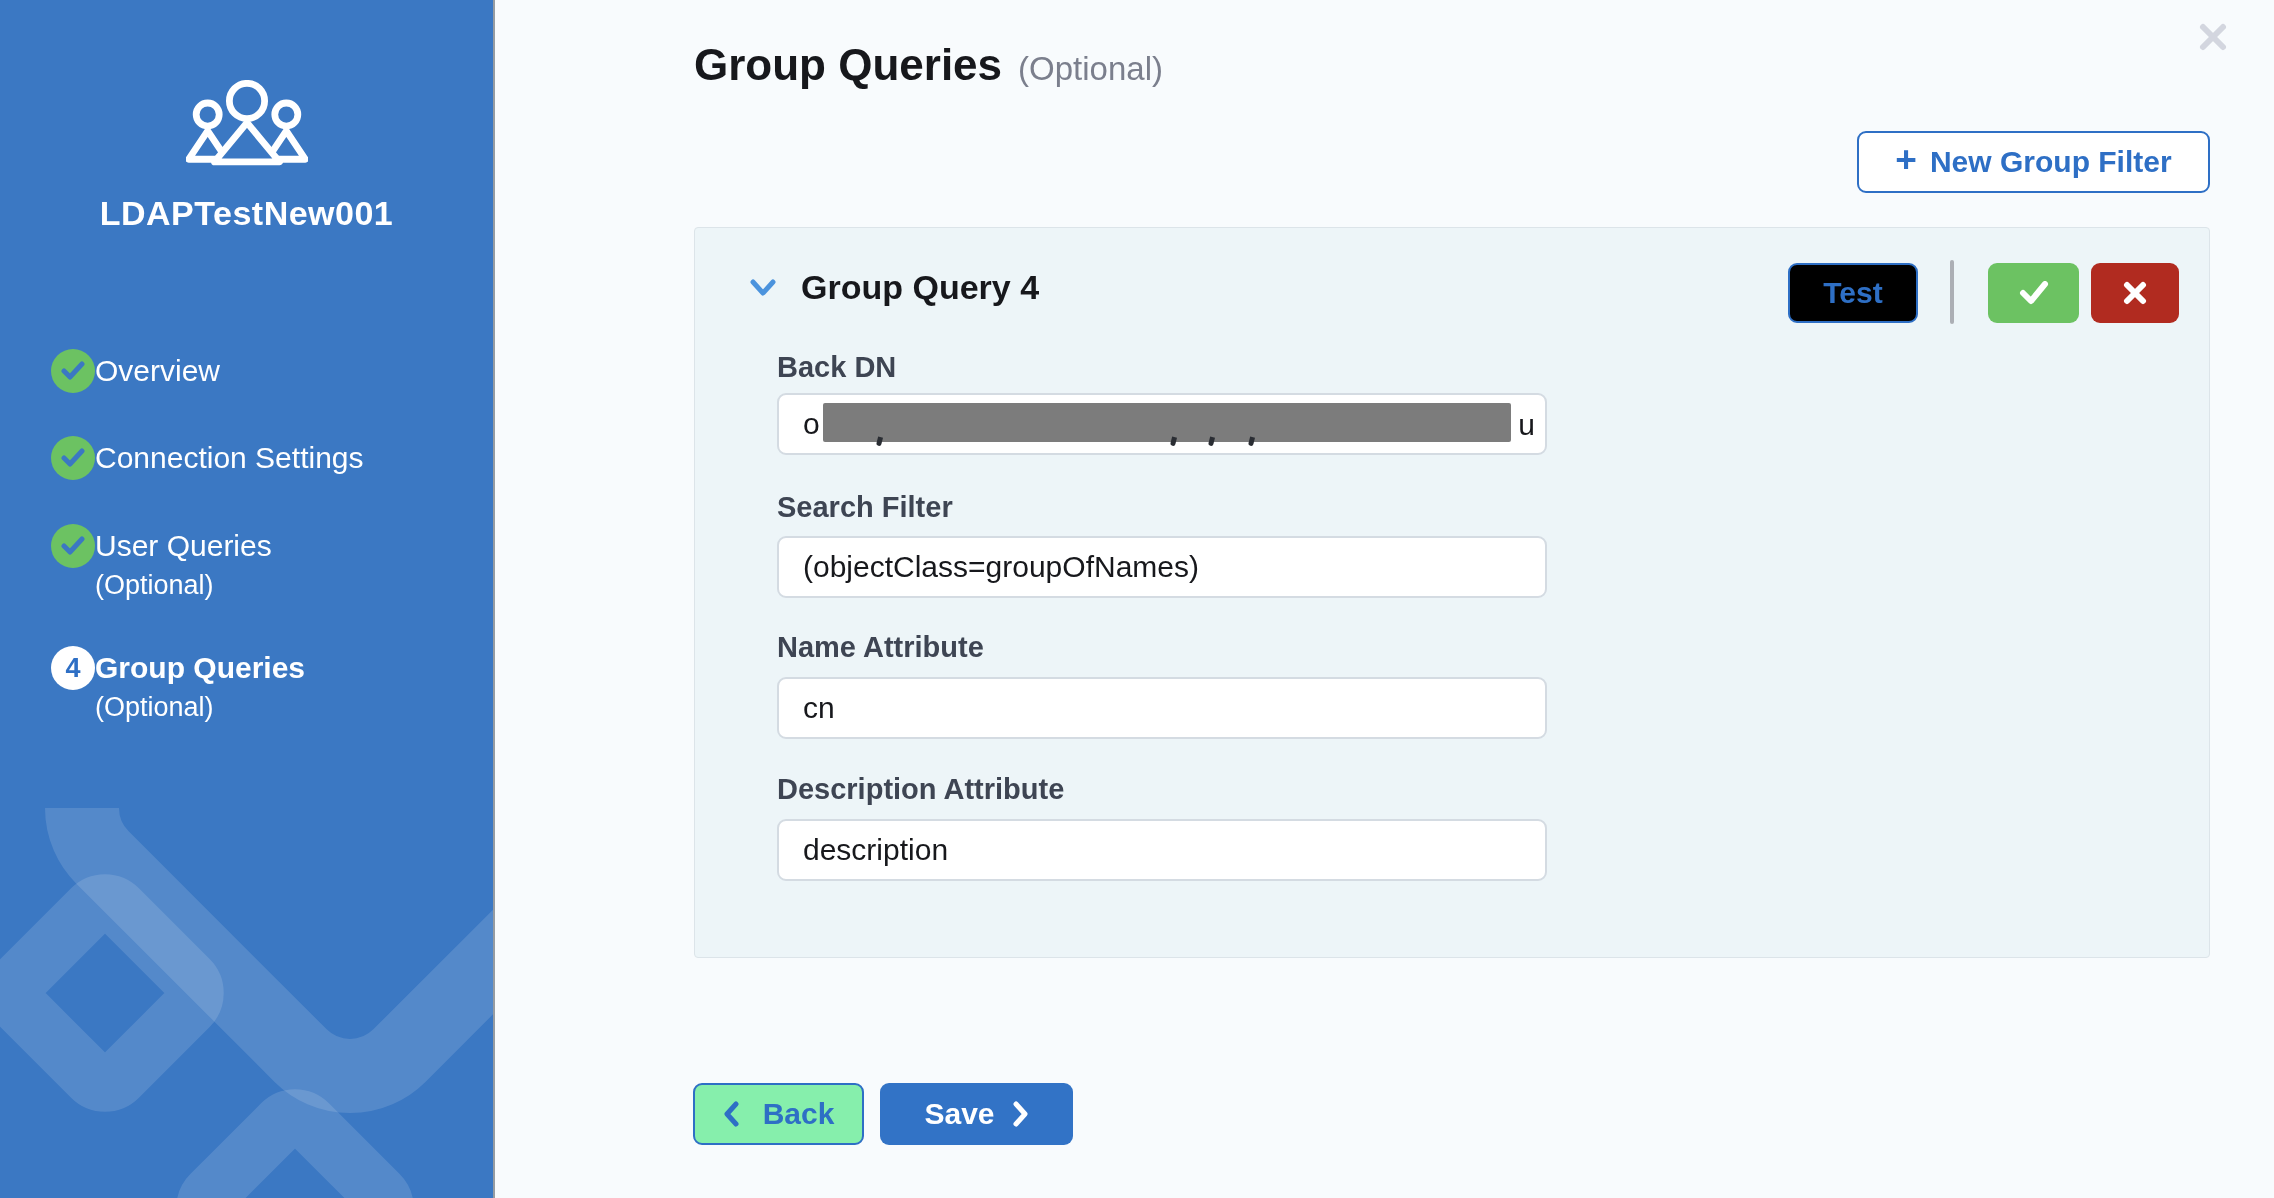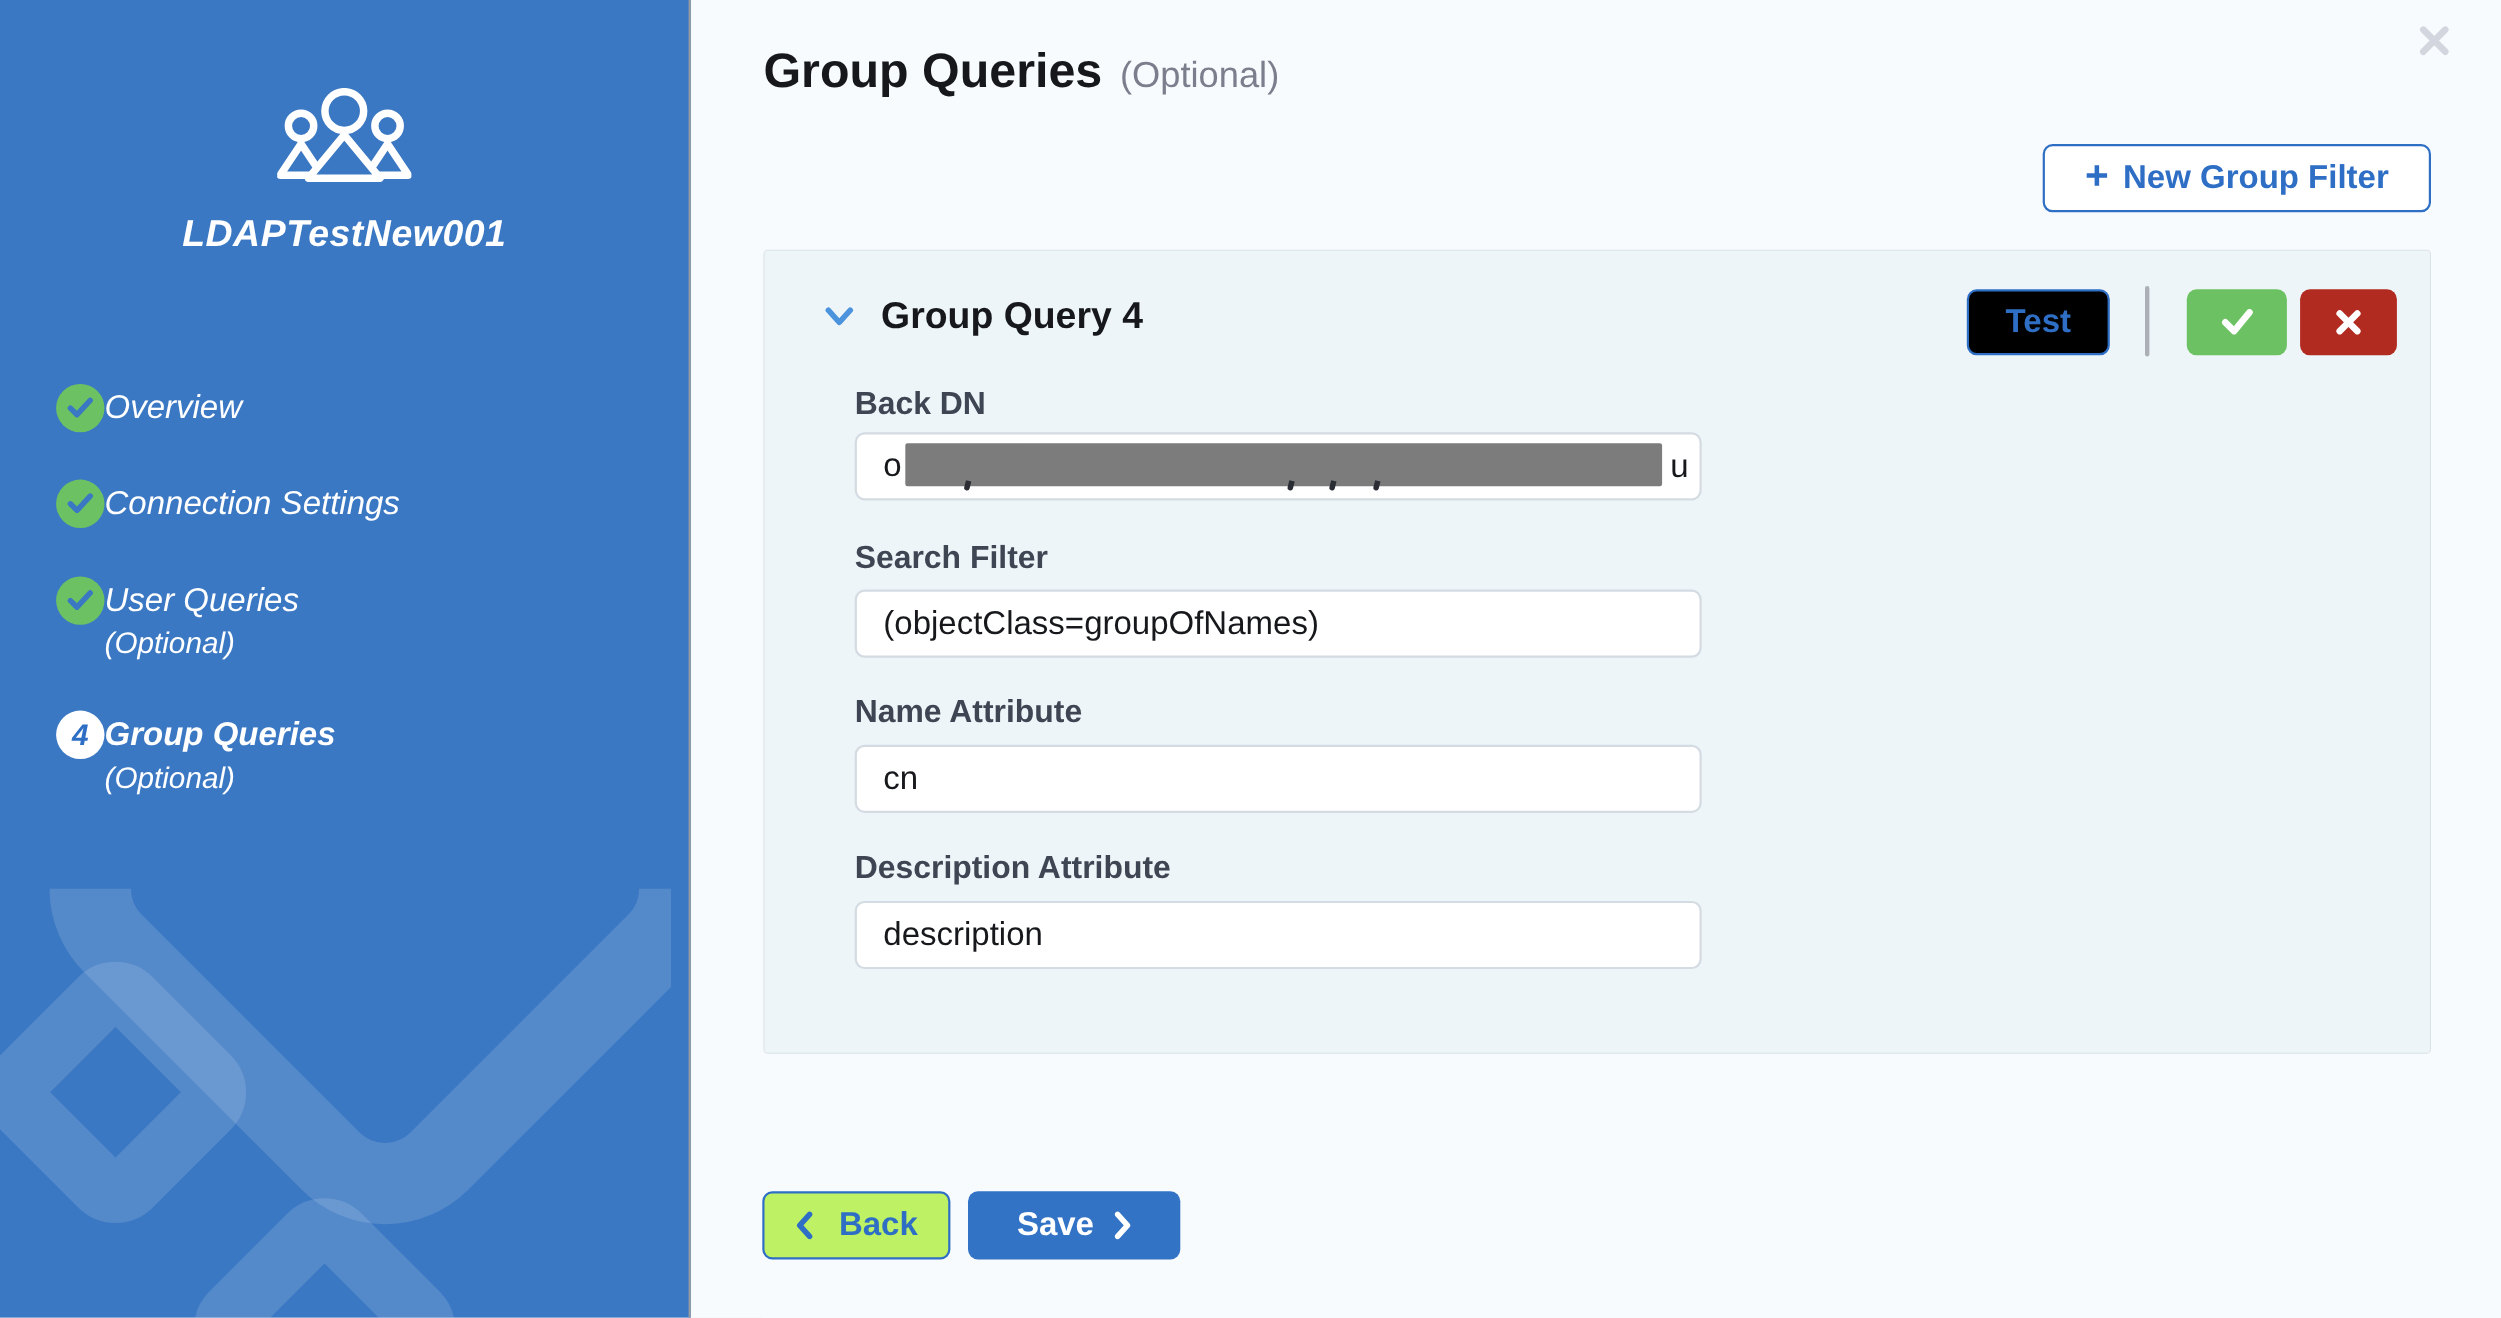--- a/index.html
+++ b/index.html
@@ -17,22 +17,22 @@
     --close-gray:#D3D6DF;
     --divider-gray:#ACAFB5;
     --redaction-gray:#7C7C7C;
     --text-dark:#17181C;
   }
   *{box-sizing:border-box;margin:0;padding:0;}
   body{font-family:"Liberation Sans",sans-serif;background:#e8eaed;}
   .stage{position:relative;width:2274px;height:1198px;background:var(--main-bg);overflow:hidden;}
 
   
-  .sidebar{position:absolute;left:0;top:0;width:628px;height:1198px;
-    background:var(--sidebar-bg);border-right:2px solid #969CA2;overflow:hidden;font-style:italic;}
+  .sidebar{position:absolute;left:0;top:0;width:495px;height:1198px;
+    background:var(--sidebar-bg);border-right:2px solid #969CA2;overflow:hidden;}
   .wm{position:absolute;left:-10px;bottom:-10px;pointer-events:none;}
   .side-head{position:absolute;top:80px;left:0;width:100%;text-align:center;}
   .people-svg{display:block;margin:0 auto;}
   .side-title{margin-top:26px;color:#fff;font-size:34px;font-weight:bold;letter-spacing:.5px;}
   .step{position:absolute;left:51px;display:flex;color:#fff;cursor:pointer;}
   .step .badge{flex:0 0 auto;width:44px;height:44px;border-radius:50%;display:flex;align-items:center;justify-content:center;}
   .badge.done{background:var(--success-green);}
   .badge.current{background:#fff;color:var(--accent-blue);font-weight:bold;font-size:27px;}
   .step-text{display:flex;flex-direction:column;}
   .step-label{font-size:30px;line-height:44px;}
@@ -72,21 +72,21 @@
   .f-input{position:absolute;left:82px;width:770px;height:62px;background:#fff;
     border:2px solid var(--input-border);border-radius:9px;display:flex;align-items:center;
     padding:0 24px;font-size:30px;color:var(--text-dark);cursor:text;}
   .f-input.i1{top:165px;} .f-input.i2{top:308px;} .f-input.i3{top:449px;} .f-input.i4{top:591px;align-items:center;}
   .redaction{position:absolute;left:44px;top:8px;right:34px;bottom:11px;background:var(--redaction-gray);border-radius:2px;}
   .trail-char{position:absolute;right:10px;top:13px;font-size:30px;color:var(--text-dark);}
   .artifact{position:absolute;bottom:7px;width:5px;height:9px;background:#2a2d33;border-radius:0 0 4px 4px;transform:rotate(14deg);}
   .a1{left:98px;} .a2{left:392px;} .a3{left:430px;} .a4{left:470px;}
 
   
-  .back-btn{position:absolute;left:95px;top:1083px;width:171px;height:62px;background:#bef264;
+  .back-btn{position:absolute;left:95px;top:1083px;width:171px;height:62px;background:#86efac;
     border:2px solid var(--accent-blue);border-radius:9px;color:var(--accent-blue);
     font-size:30px;font-weight:bold;font-family:inherit;cursor:pointer;
     display:flex;align-items:center;justify-content:center;gap:24px;}
   .save-btn{position:absolute;left:282px;top:1083px;width:193px;height:62px;background:var(--save-blue);
     border:none;border-radius:9px;color:#fff;font-size:30px;font-weight:bold;font-family:inherit;cursor:pointer;
     display:flex;align-items:center;justify-content:center;gap:18px;}
 </style>
 </head>
 <body>
 

